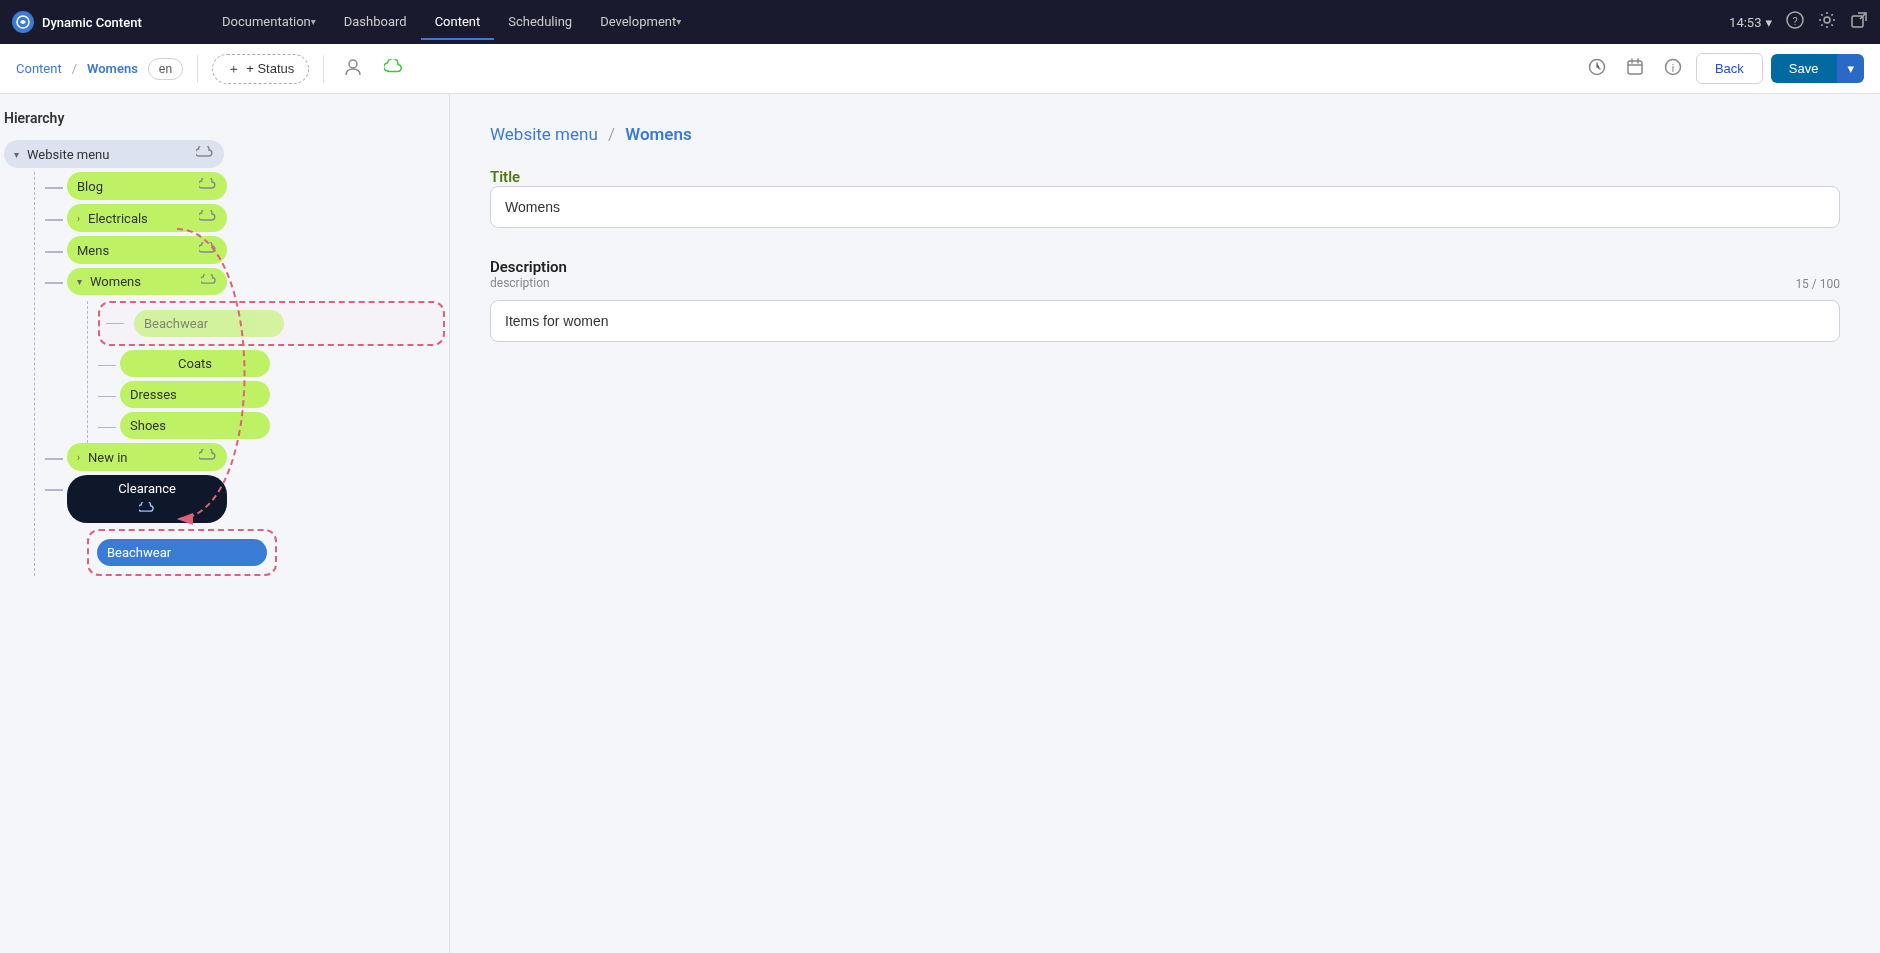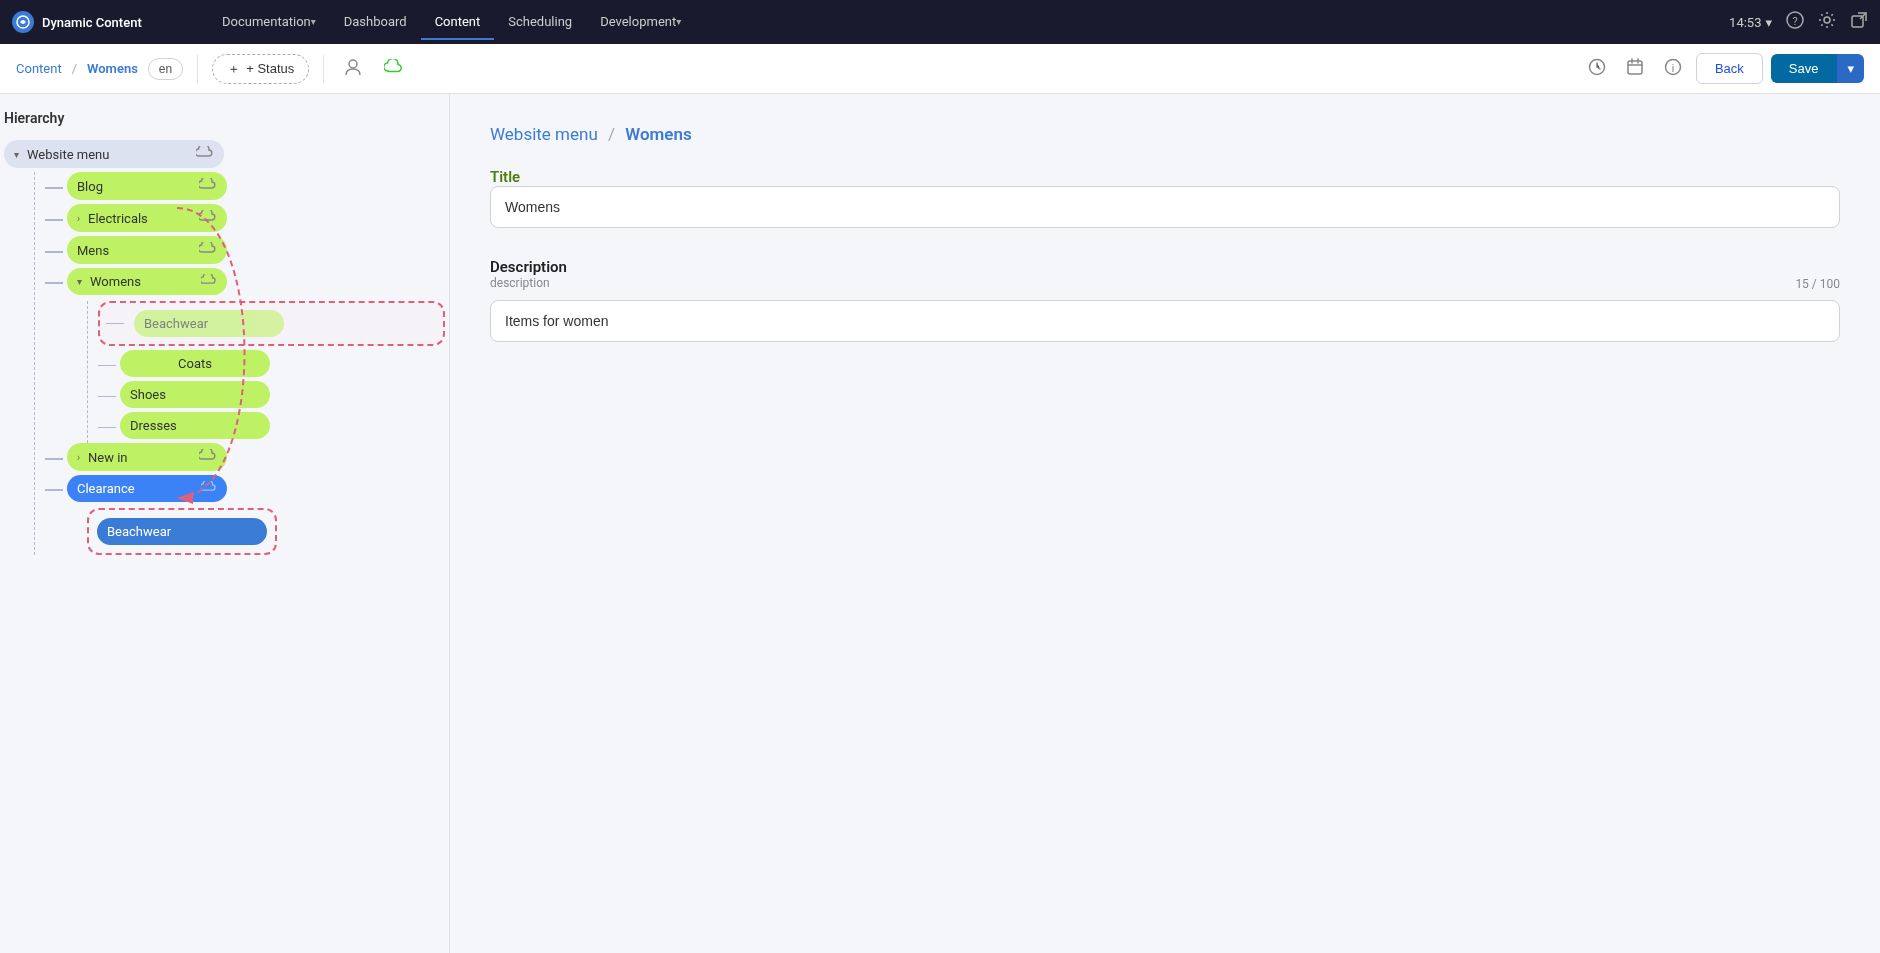--- a/index.html
+++ b/index.html
@@ -99,21 +99,21 @@
     }
     .tree-row.root { background: #dde2f0; }
     .tree-row .chevron { font-size: 10px; color: #666; margin-right: 2px; }
     .tree-row .label { flex: 1; }
     .tree-row .cloud-icon { color: #888; font-size: 13px; }
     .tree-children { margin-left: 30px; padding-left: 10px; border-left: 1.5px dashed #b0b8d0; }
     .connector { display: flex; align-items: center; }
     .h-line { width: 18px; height: 1.5px; background: #b0b8d0; display: inline-block; margin-right: 4px; }
 
     
-    .tree-row.highlighted { background: #3b82f6; color: #fff; }
+    .tree-row.highlighted { background: #0f172a; color: #fff; flex-direction: column; }
     .tree-row.highlighted .cloud-icon { color: #a0c0ff; }
     .tree-row.beachwear-drop { background: #3a7bd5; color: #fff; }
 
     
     .dashed-box {
       border: 2px dashed #e0607a; border-radius: 12px;
       padding: 6px 0; margin-bottom: 4px;
       position: relative;
     }
     .dashed-box .tree-row {
@@ -343,28 +343,28 @@
                 <div class="connector">
                   <div class="h-line"></div>
                   <div class="tree-row" style="width:150px; margin-bottom:4px;text-align:center;">
                     <span class="label">Coats</span>
                   </div>
                 </div>
 
                 <div class="connector">
                   <div class="h-line"></div>
                   <div class="tree-row" style="width:150px; margin-bottom:4px;">
-                    <span class="label">Shoes</span>
+                    <span class="label">Dresses</span>
                   </div>
                 </div>
 
                 <div class="connector">
                   <div class="h-line"></div>
                   <div class="tree-row" style="width:150px; margin-bottom:4px;">
-                    <span class="label">Dresses</span>
+                    <span class="label">Shoes</span>
                   </div>
                 </div>
               </div>
             </div>
           </div>
 
           <div class="connector">
             <div class="h-line"></div>
             <div class="tree-row" style="width:160px; margin-bottom:4px;">
               <span class="chevron">›</span>

